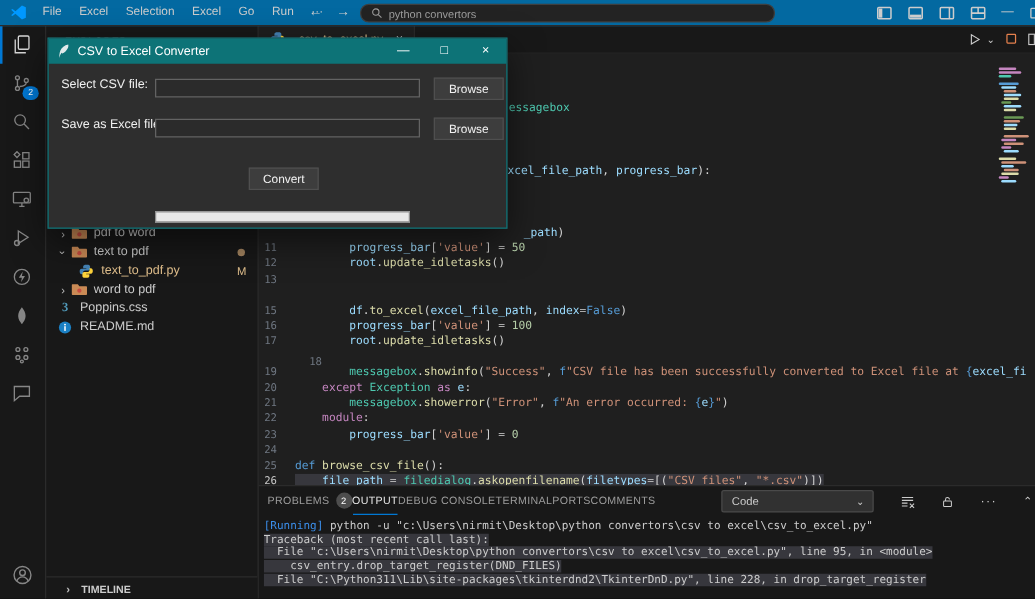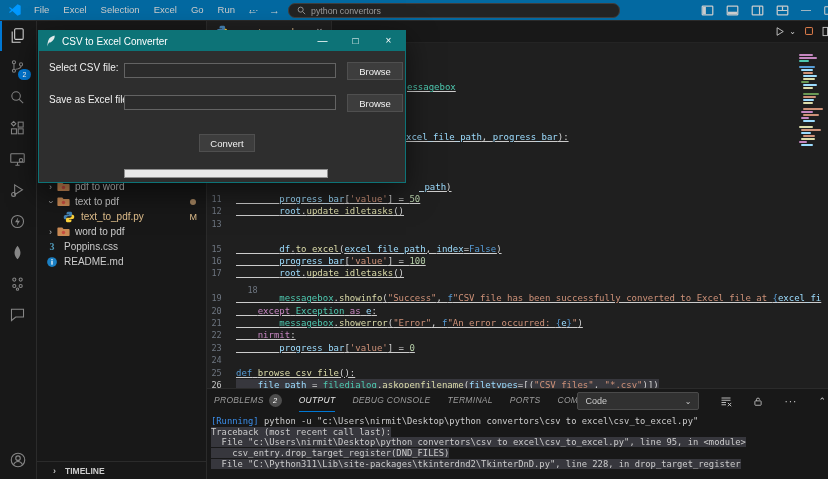--- a/index.html
+++ b/index.html
@@ -43,31 +43,31 @@
   .tabbar{position:absolute;left:206px;top:20px;right:0;height:22px;background:#181818;border-bottom:1px solid #242424;z-index:2;}
   .tab{position:absolute;left:0;top:0;height:22px;background:#1f1f1f;display:flex;align-items:center;padding:0 9px;gap:5px;font-size:9.5px;color:#e2c08d;border-right:1px solid #2b2b2b;}
   .tab .close{color:#cccccc;font-size:10px;margin-left:5px;}
   .ed-actions{position:absolute;right:-5px;top:0;height:22px;display:flex;align-items:center;gap:8px;color:#cccccc;}
   .chev-sm{font-size:8px;color:#cccccc;margin-left:-4px;}
 
   
   .code-area{position:absolute;left:206px;top:42px;right:0;bottom:91px;background:#1f1f1f;overflow:hidden;z-index:1;}
   .cl{position:absolute;left:0;right:0;height:13px;font-family:"DejaVu Sans Mono",monospace;font-size:9px;line-height:12.4px;white-space:pre;overflow:hidden;}
   .cl .ln{position:absolute;left:0;width:21px;text-align:center;color:#6e7681;font-size:8.5px;}
-  .cl .ct{position:absolute;left:30px;text-decoration:underline;}
+  .cl .ct{position:absolute;left:30px;}
   .cl.hl .ct{background:#37373d;}
   .cl.hl .ln{color:#c6c6c6;}
   .tok-kw{color:#569cd6}.tok-ctrl{color:#c586c0}.tok-fn{color:#dcdcaa}.tok-var{color:#9cdcfe}
   .tok-cls{color:#4ec9b0}.tok-str{color:#ce9178}.tok-num{color:#b5cea8}.tok-cm{color:#6a9955}.tok-pl{color:#d4d4d4}
   .minimap{position:absolute;right:5px;top:12px;width:24px;z-index:2;}
   .mbar{height:2px;margin-bottom:1px;border-radius:1px;}
 
   
   .panel{position:absolute;left:206px;top:388px;right:0;bottom:0;background:#181818;border-top:1px solid #2b2b2b;z-index:2;}
-  .ptabs{display:flex;align-items:flex-end;height:23px;padding-left:8px;gap:17px;font-style:italic;}
+  .ptabs{display:flex;align-items:flex-end;height:23px;padding-left:8px;}
   .ptab{font-size:8.5px;color:#9d9d9d;letter-spacing:.3px;display:flex;gap:5px;align-items:center;height:23px;line-height:23px;cursor:default;}
   .ptab.active{color:#e7e7e7;box-shadow:inset 0 -1px 0 #0078d4;}
   .pbadge{background:#4d4d4d;color:#fff;border-radius:7px;min-width:13px;height:13px;font-size:7.5px;display:flex;align-items:center;justify-content:center;}
   .pcontrols{position:absolute;right:2px;top:3px;display:flex;align-items:center;gap:21px;color:#cccccc;}
   .pselect{width:106px;height:16px;background:#313131;border:1px solid #4a4a4a;border-radius:2px;font-size:9px;color:#cccccc;display:flex;align-items:center;justify-content:space-between;padding:0 7px;}
   .pmore{font-size:10px;letter-spacing:1px;}
   .output{position:absolute;top:27px;left:5px;right:0;bottom:0;font-family:"DejaVu Sans Mono",monospace;font-size:8.8px;color:#cccccc;white-space:pre;overflow:hidden;}
   .out-line{line-height:10.7px;height:10.7px;}
   .otag{color:#3b8eea}
   .osel{background:#37373d}
@@ -394,21 +394,21 @@
       <div class="cl" style="top: 151px;"><span class="ln">11</span><span class="ct"><span class="tok-pl">        </span><span class="tok-var">progress_bar</span><span class="tok-pl">[</span><span class="tok-str">'value'</span><span class="tok-pl">] = </span><span class="tok-num">50</span></span></div>
       <div class="cl" style="top: 163.4px;"><span class="ln">12</span><span class="ct"><span class="tok-pl">        </span><span class="tok-var">root</span><span class="tok-pl">.</span><span class="tok-fn">update_idletasks</span><span class="tok-pl">()</span></span></div>
       <div class="cl" style="top: 175.8px;"><span class="ln">13</span><span class="ct"></span></div>
       <div class="cl" style="top: 200.6px;"><span class="ln">15</span><span class="ct"><span class="tok-pl">        </span><span class="tok-var">df</span><span class="tok-pl">.</span><span class="tok-fn">to_excel</span><span class="tok-pl">(</span><span class="tok-var">excel_file_path</span><span class="tok-pl">, </span><span class="tok-var">index</span><span class="tok-pl">=</span><span class="tok-kw">False</span><span class="tok-pl">)</span></span></div>
       <div class="cl" style="top: 213px;"><span class="ln">16</span><span class="ct"><span class="tok-pl">        </span><span class="tok-var">progress_bar</span><span class="tok-pl">[</span><span class="tok-str">'value'</span><span class="tok-pl">] = </span><span class="tok-num">100</span></span></div>
       <div class="cl" style="top: 225.4px;"><span class="ln">17</span><span class="ct"><span class="tok-pl">        </span><span class="tok-var">root</span><span class="tok-pl">.</span><span class="tok-fn">update_idletasks</span><span class="tok-pl">()</span></span></div>
       <div class="cl" style="top: 242px; margin-left: 36px;"><span class="ln">18</span><span class="ct"></span></div>
       <div class="cl" style="top: 250.2px;"><span class="ln">19</span><span class="ct"><span class="tok-pl">        </span><span class="tok-cls">messagebox</span><span class="tok-pl">.</span><span class="tok-fn">showinfo</span><span class="tok-pl">(</span><span class="tok-str">"Success"</span><span class="tok-pl">, </span><span class="tok-kw">f</span><span class="tok-str">"CSV file has been successfully converted to Excel file at </span><span class="tok-kw">{</span><span class="tok-var">excel_fi</span></span></div>
       <div class="cl" style="top: 262.6px;"><span class="ln">20</span><span class="ct"><span class="tok-pl">    </span><span class="tok-ctrl">except</span><span class="tok-pl"> </span><span class="tok-cls">Exception</span><span class="tok-pl"> </span><span class="tok-ctrl">as</span><span class="tok-pl"> </span><span class="tok-var">e</span><span class="tok-pl">:</span></span></div>
       <div class="cl" style="top: 275px;"><span class="ln">21</span><span class="ct"><span class="tok-pl">        </span><span class="tok-cls">messagebox</span><span class="tok-pl">.</span><span class="tok-fn">showerror</span><span class="tok-pl">(</span><span class="tok-str">"Error"</span><span class="tok-pl">, </span><span class="tok-kw">f</span><span class="tok-str">"An error occurred: </span><span class="tok-kw">{</span><span class="tok-var">e</span><span class="tok-kw">}</span><span class="tok-str">"</span><span class="tok-pl">)</span></span></div>
-      <div class="cl" style="top: 287.4px;"><span class="ln">22</span><span class="ct"><span class="tok-pl">    </span><span class="tok-ctrl">nirmit</span><span class="tok-pl">:</span></span></div>
+      <div class="cl" style="top: 287.4px;"><span class="ln">22</span><span class="ct"><span class="tok-pl">    </span><span class="tok-ctrl">module</span><span class="tok-pl">:</span></span></div>
       <div class="cl" style="top: 299.8px;"><span class="ln">23</span><span class="ct"><span class="tok-pl">        </span><span class="tok-var">progress_bar</span><span class="tok-pl">[</span><span class="tok-str">'value'</span><span class="tok-pl">] = </span><span class="tok-num">0</span></span></div>
       <div class="cl" style="top: 312.2px;"><span class="ln">24</span><span class="ct"></span></div>
       <div class="cl" style="top: 324.6px;"><span class="ln">25</span><span class="ct"><span class="tok-kw">def</span><span class="tok-pl"> </span><span class="tok-fn">browse_csv_file</span><span class="tok-pl">():</span></span></div>
       <div class="cl hl" style="top: 337px;"><span class="ln">26</span><span class="ct"><span class="tok-pl">    </span><span class="tok-var">file_path</span><span class="tok-pl"> = </span><span class="tok-cls">filedialog</span><span class="tok-pl">.</span><span class="tok-fn">askopenfilename</span><span class="tok-pl">(</span><span class="tok-var">filetypes</span><span class="tok-pl">=[(</span><span class="tok-str">"CSV files"</span><span class="tok-pl">, </span><span class="tok-str">"*.csv"</span><span class="tok-pl">)])</span></span></div>
     </div>
 
   <div class="panel">
     <div class="ptabs" id="ptabs">
         <div class="ptab">
           <span>PROBLEMS</span>

